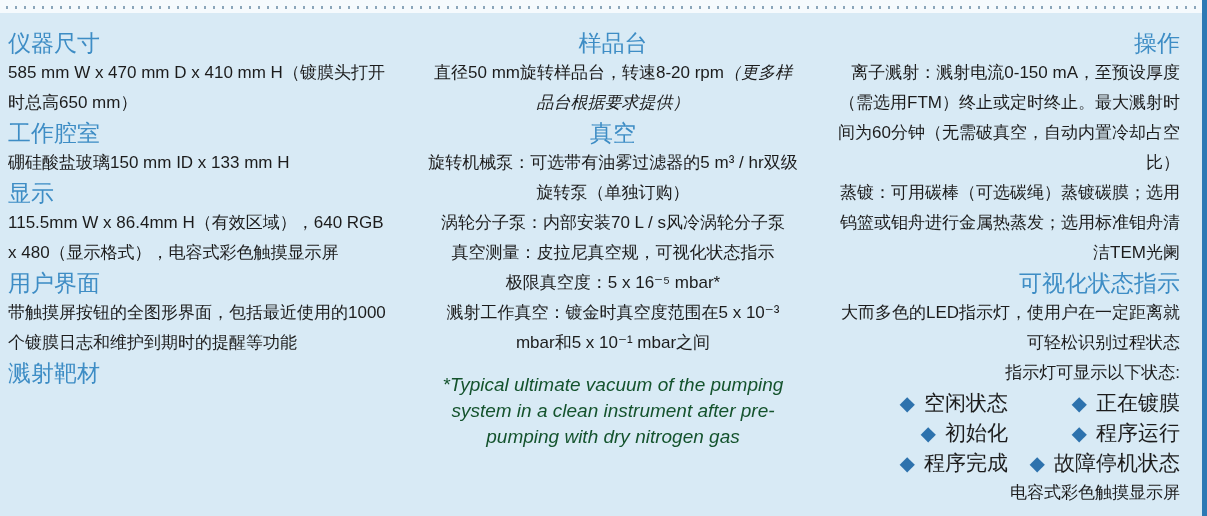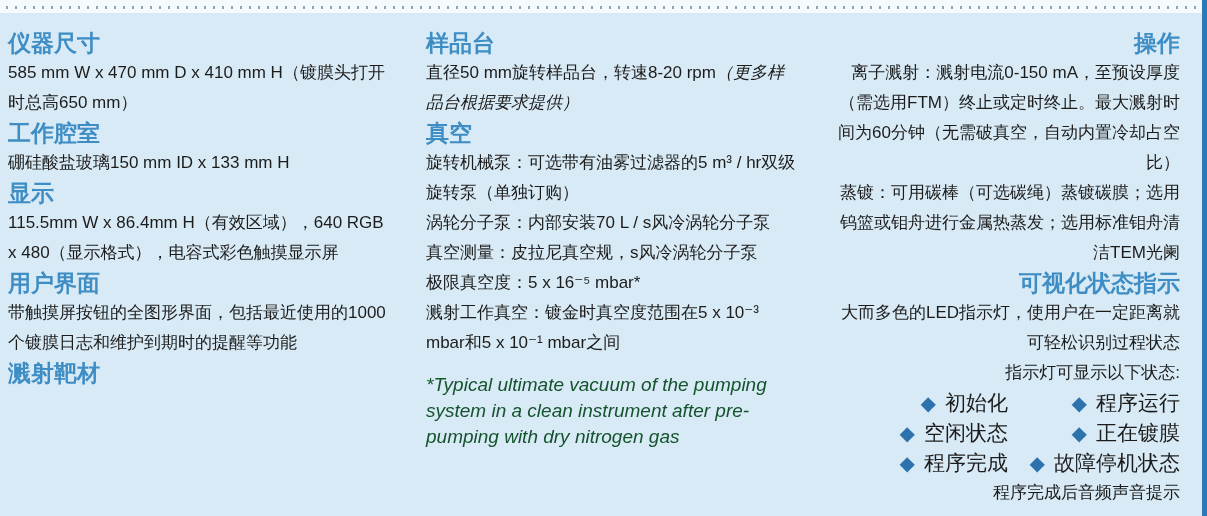--- a/index.html
+++ b/index.html
@@ -25,27 +25,27 @@
   }
   .content {
     position: absolute; top: 13px; left: 0; right: 5px; bottom: 0;
     box-sizing: border-box;
     padding: 15px 22px 6px 8px;
     display: flex;
     gap: 32px;
   }
   .col { box-sizing: border-box; }
   .col-1 { width: 386px; flex: 0 0 auto; }
-  .col-2 { width: 374px; flex: 0 0 auto; }
+  .col-2 { width: 374px; flex: 0 0 auto; text-align: center; }
   .col-3 { flex: 1 1 auto; min-width: 0; text-align: right; }
   .h {
     color: #3e8dc5;
     font-size: 23px;
     line-height: 30px;
-    font-weight: 700;
+    font-weight: 400;
     margin: 0;
   }
   .p {
     font-size: 17px;
     line-height: 30px;
     margin: 0;
   }
   .it { font-style: italic; }
   .footnote {
     font-size: 19px;
@@ -88,43 +88,43 @@
     <p class="p">带触摸屏按钮的全图形界面，包括最近使用的1000个镀膜日志和维护到期时的提醒等功能</p>
     <h3 class="h">溅射靶材</h3>
   </div>
 
   <div class="col col-2">
     <h3 class="h">样品台</h3>
     <p class="p"><span>直径50 mm旋转样品台，转速8-20 rpm</span><span class="it">（更多样品台根据要求提供）</span></p>
     <h3 class="h">真空</h3>
     <p class="p">旋转机械泵：可选带有油雾过滤器的5 m³ / hr双级旋转泵（单独订购）</p>
     <p class="p">涡轮分子泵：内部安装70 L / s风冷涡轮分子泵</p>
-    <p class="p">真空测量：皮拉尼真空规，s风冷涡轮分子泵</p>
+    <p class="p">真空测量：皮拉尼真空规，可视化状态指示</p>
     <p class="p">极限真空度：5 x 16⁻⁵ mbar*</p>
     <p class="p">溅射工作真空：镀金时真空度范围在5 x 10⁻³ mbar和5 x 10⁻¹ mbar之间</p>
     <p class="footnote">*Typical ultimate vacuum of the pumping system in a clean instrument after pre-pumping with dry nitrogen gas</p>
   </div>
 
   <div class="col col-3">
     <h3 class="h">操作</h3>
     <p class="p">离子溅射：溅射电流0-150 mA，至预设厚度（需选用FTM）终止或定时终止。最大溅射时间为60分钟（无需破真空，自动内置冷却占空比）</p>
     <p class="p">蒸镀：可用碳棒（可选碳绳）蒸镀碳膜；选用钨篮或钼舟进行金属热蒸发；选用标准钼舟清洁TEM光阑</p>
     <h3 class="h">可视化状态指示</h3>
     <p class="p">大而多色的LED指示灯，使用户在一定距离就可轻松识别过程状态</p>
     <p class="p">指示灯可显示以下状态:</p>
 
     <div class="status-row">
+      <span class="status-item"><span class="diamond">◆</span><span>空闲状态</span></span>
+      <span class="status-item"><span class="diamond">◆</span><span>正在镀膜</span></span>
+    </div>
+    <div class="status-row">
       <span class="status-item"><span class="diamond">◆</span><span>初始化</span></span>
       <span class="status-item"><span class="diamond">◆</span><span>程序运行</span></span>
-    </div>
-    <div class="status-row">
-      <span class="status-item"><span class="diamond">◆</span><span>空闲状态</span></span>
-      <span class="status-item"><span class="diamond">◆</span><span>正在镀膜</span></span>
     </div>
     <div class="status-row">
       <span class="status-item"><span class="diamond">◆</span><span>程序完成</span></span>
       <span class="status-item"><span class="diamond">◆</span><span>故障停机状态</span></span>
     </div>
 
-    <p class="p">程序完成后音频声音提示</p>
+    <p class="p">电容式彩色触摸显示屏</p>
   </div>
 
 </div>
 
 </body></html>

